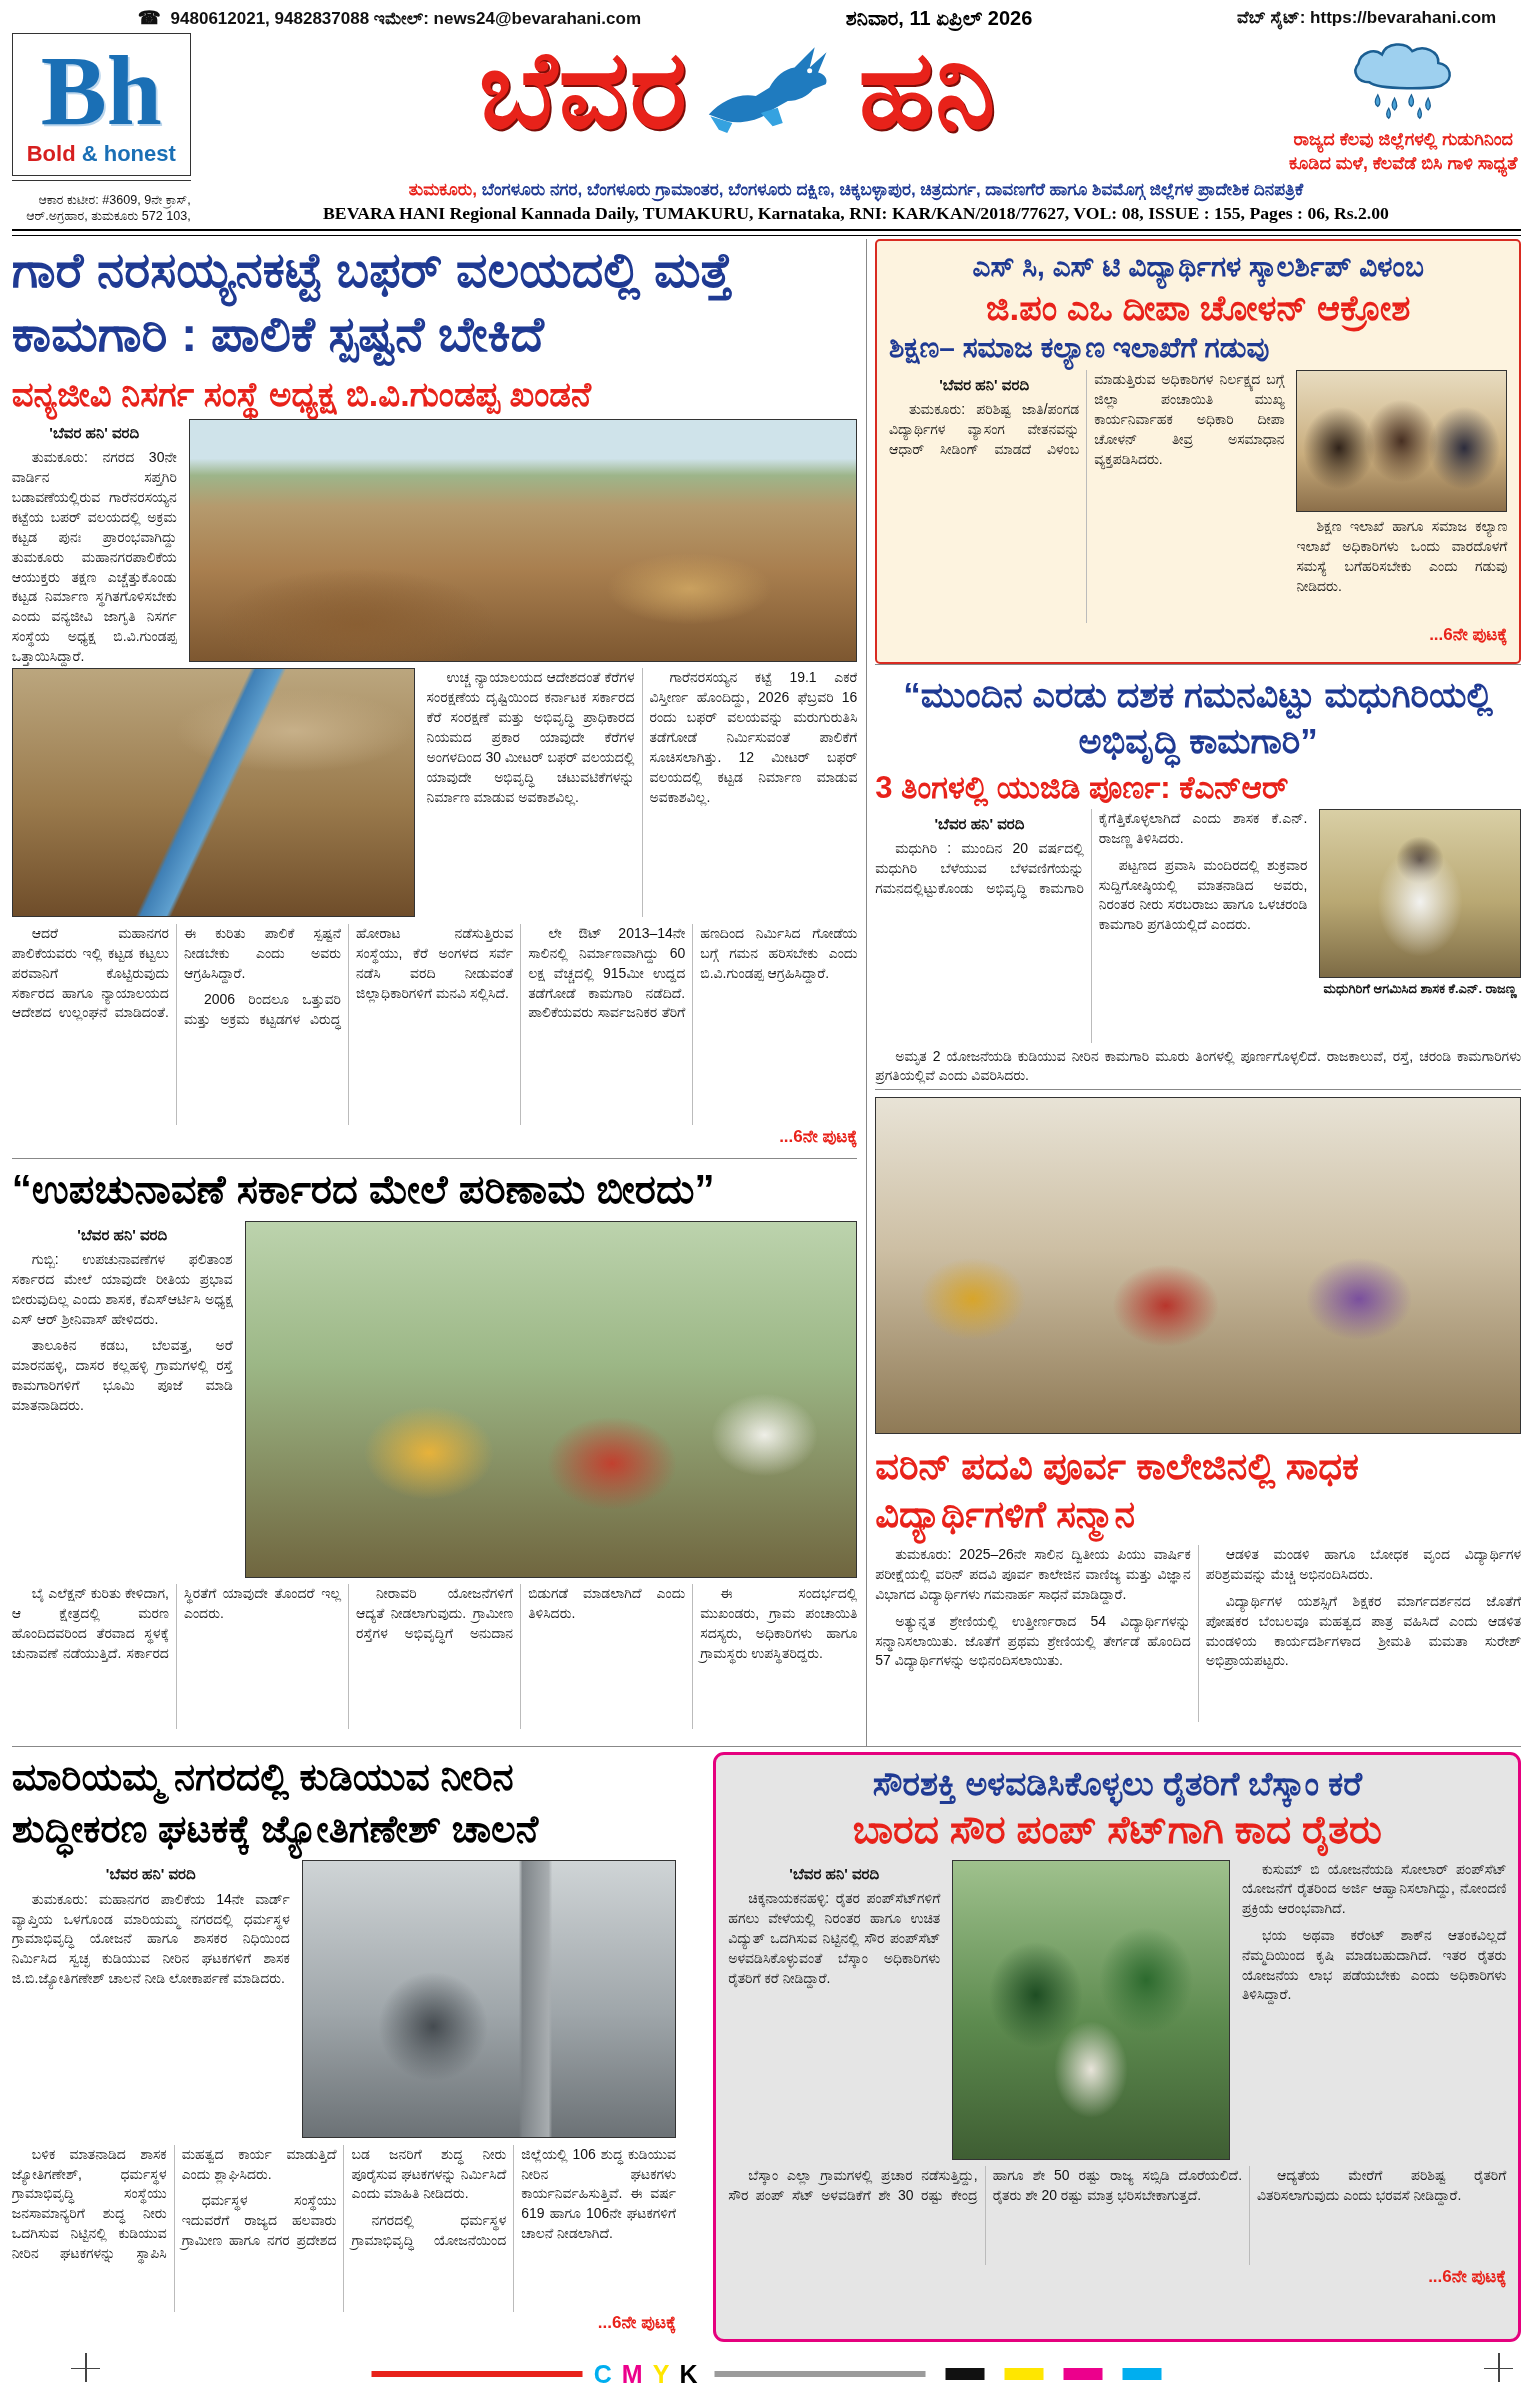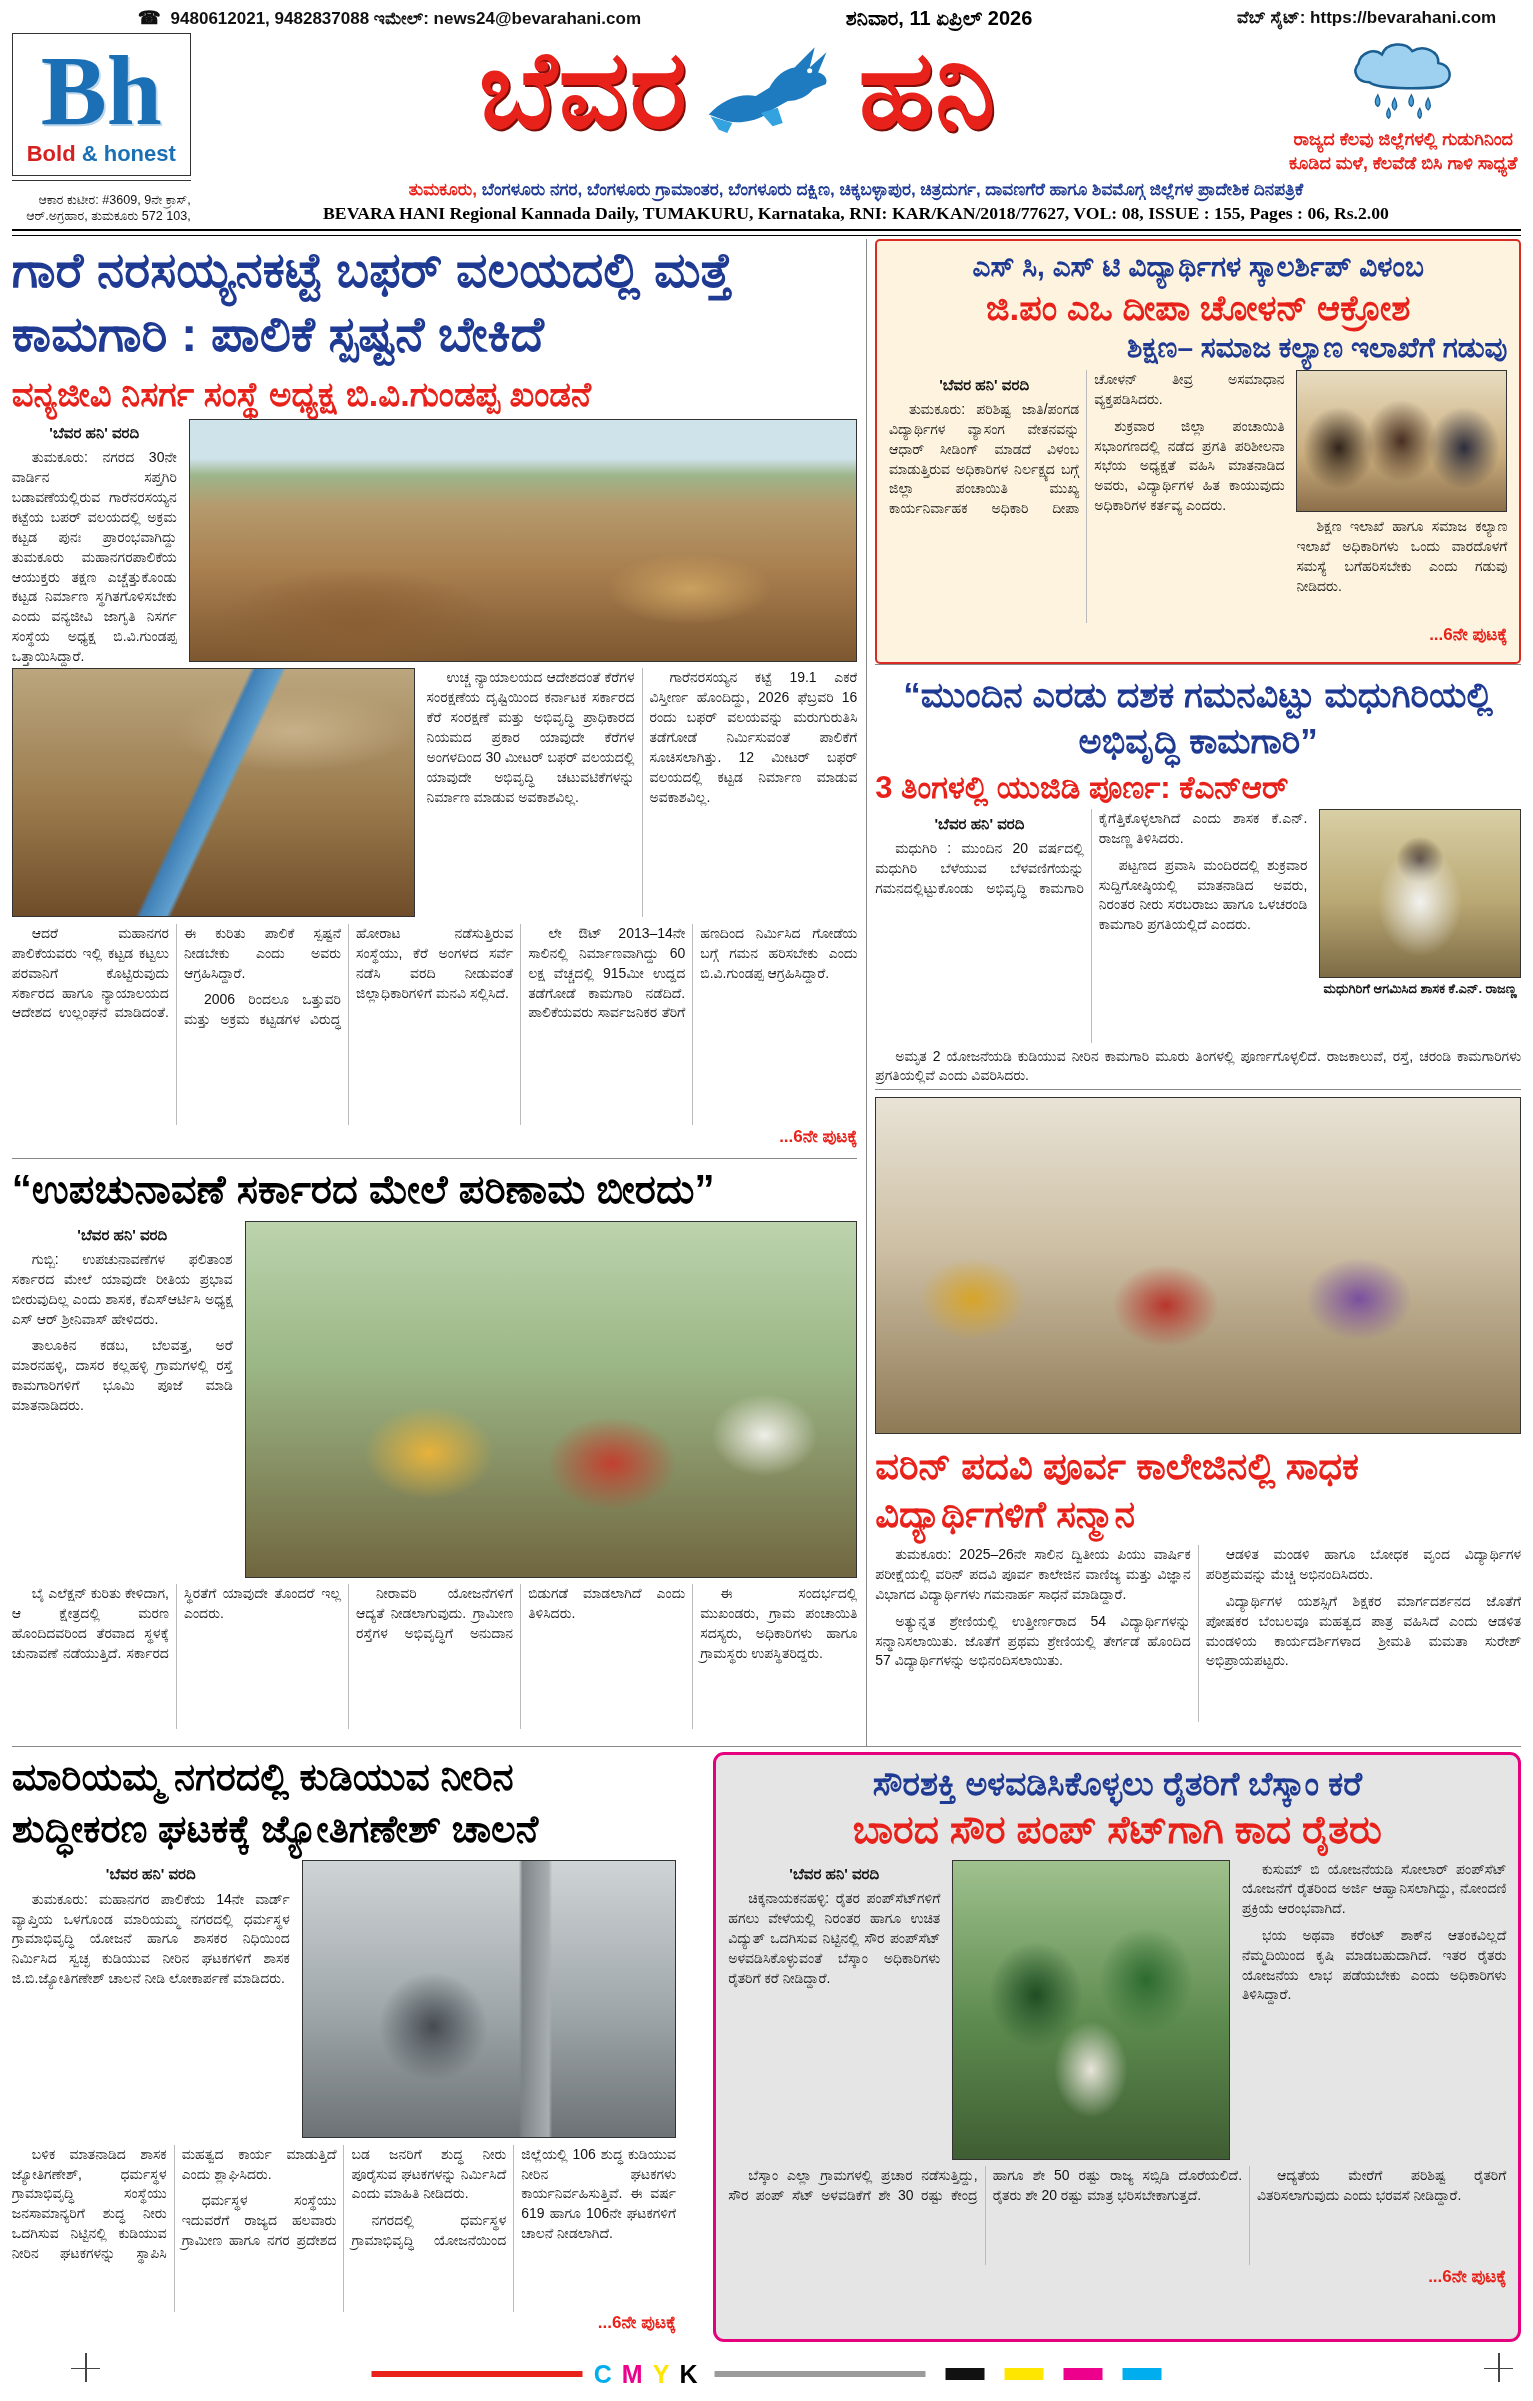--- a/index.html
+++ b/index.html
@@ -98,21 +98,21 @@
       linear-gradient(180deg,#9fc18d 0%, #5c8a4e 55%, #3f5e33 100%); }
   
   .a1-head { font-size:49px; line-height:1.3; }
   .a1-sub { font-size:34px; margin:8.4px 0 3.4px; }
   .rowflex { display:flex; gap:11.8px; }
   
   .box1 { background:#fdf3df; border:2.5px solid #d92b21; border-radius:5px;
     padding:10px 11.8px; height:425px; overflow:hidden; }
   .box1 .l1 { font-size:28px; text-align:center; }
   .box1 .l2 { font-size:35px; text-align:center; margin:3.4px 0; }
-  .box1 .l3 { font-size:28px; text-align:right; margin-bottom:5px; }
+  .box1 .l3 { font-size:28px; text-align:left; margin-bottom:5px; }
   .a3 { border-top:0.8px solid #888; padding-top:6.7px; height:425px; overflow:hidden; }
   .a3-head { font-size:35px; line-height:1.3; text-align:center; }
   .a3-sub { font-size:31px; text-align:left; margin:6.7px 0 3.4px; }
   .a5 { border-top:0.8px solid #888; padding-top:6.7px; height:647px; overflow:hidden; }
   .a5-head { font-size:37px; line-height:1.3; margin:8.4px 0 6.7px; }
   .a4 { border-top:0.8px solid #888; padding-top:5px; height:585px; overflow:hidden; margin-top:3.4px; }
   .a4-head { font-size:40px; line-height:1.25; margin-bottom:6.7px; }
   .a6-head { font-size:38px; line-height:1.35; }
   .box2 { border:3.4px solid #e5007e; background:#e5e5e5; border-radius:11px;
     padding:10px 11.8px; height:590px; overflow:hidden; }
@@ -248,21 +248,20 @@
     <div class="col-right">
 
       <div class="art box1">
         <div class="h-blue l1">ಎಸ್ ಸಿ, ಎಸ್ ಟಿ ವಿದ್ಯಾರ್ಥಿಗಳ ಸ್ಕಾಲರ್ಶಿಪ್ ವಿಳಂಬ</div>
         <div class="h-red l2">ಜಿ.ಪಂ ಎಒ ದೀಪಾ ಚೋಳನ್ ಆಕ್ರೋಶ</div>
         <div class="h-blue l3">ಶಿಕ್ಷಣ– ಸಮಾಜ ಕಲ್ಯಾಣ ಇಲಾಖೆಗೆ ಗಡುವು</div>
         <div class="rowflex" style="height:253px;">
           <div class="body-txt cols2" style="flex:1;">
             <div class="dateline">'ಬೆವರ ಹನಿ' ವರದಿ</div>
             <p>ತುಮಕೂರು: ಪರಿಶಿಷ್ಟ ಜಾತಿ/ಪಂಗಡ ವಿದ್ಯಾರ್ಥಿಗಳ ವ್ಯಾಸಂಗ ವೇತನವನ್ನು ಆಧಾರ್ ಸೀಡಿಂಗ್ ಮಾಡದೆ ವಿಳಂಬ ಮಾಡುತ್ತಿರುವ ಅಧಿಕಾರಿಗಳ ನಿರ್ಲಕ್ಷ್ಯದ ಬಗ್ಗೆ ಜಿಲ್ಲಾ ಪಂಚಾಯಿತಿ ಮುಖ್ಯ ಕಾರ್ಯನಿರ್ವಾಹಕ ಅಧಿಕಾರಿ ದೀಪಾ ಚೋಳನ್ ತೀವ್ರ ಅಸಮಾಧಾನ ವ್ಯಕ್ತಪಡಿಸಿದರು.</p>
-            <p>ಶುಕ್ರವಾರ ಜಿಲ್ಲಾ ಪಂಚಾಯಿತಿ ಸಭಾಂಗಣದಲ್ಲಿ ನಡೆದ ಪ್ರಗತಿ ಪರಿಶೀಲನಾ ಸಭೆಯ ಅಧ್ಯಕ್ಷತೆ ವಹಿಸಿ ಮಾತನಾಡಿದ ಅವರು, ವಿದ್ಯಾರ್ಥಿಗಳ ಹಿತ ಕಾಯುವುದು ಅಧಿಕಾರಿಗಳ ಕರ್ತವ್ಯ ಎಂದರು.</p>
           </div>
           <div style="width:211px;">
             <div class="ph ph-officials" style="width:211px; height:142px;"></div>
             <div class="body-txt" style="margin-top:5px;">
               <p>ಶಿಕ್ಷಣ ಇಲಾಖೆ ಹಾಗೂ ಸಮಾಜ ಕಲ್ಯಾಣ ಇಲಾಖೆ ಅಧಿಕಾರಿಗಳು ಒಂದು ವಾರದೊಳಗೆ ಸಮಸ್ಯೆ ಬಗೆಹರಿಸಬೇಕು ಎಂದು ಗಡುವು ನೀಡಿದರು.</p>
             </div>
           </div>
         </div>
         <div class="marker">...6ನೇ ಪುಟಕ್ಕೆ</div>
       </div>

